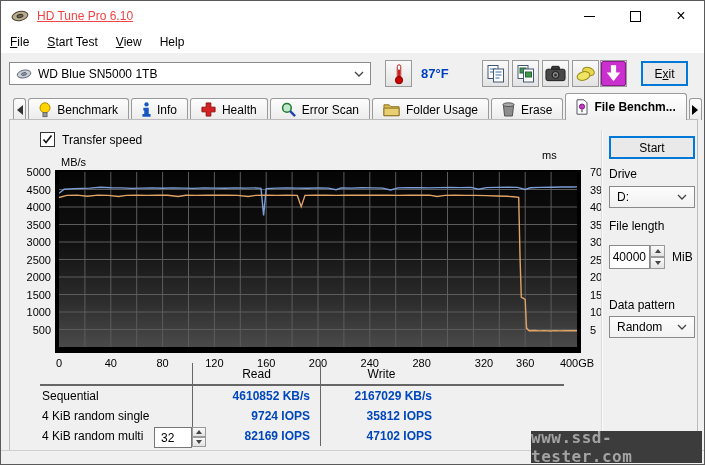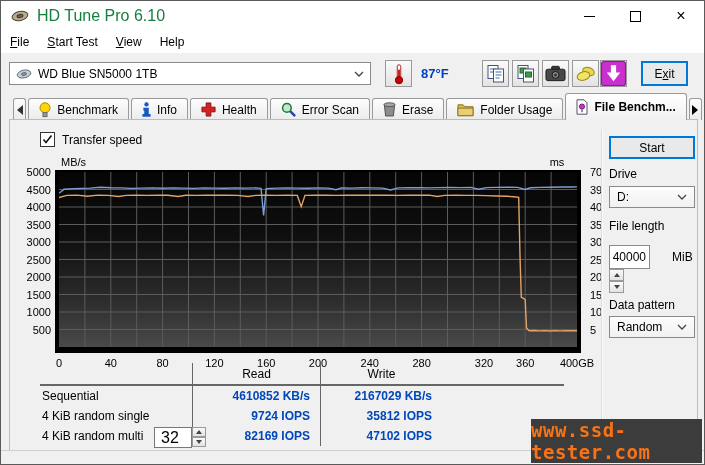--- a/index.html
+++ b/index.html
@@ -1,21 +1,21 @@
 <!DOCTYPE html>
 <html><head>
 <meta charset="utf-8">
 <style>
   html,body{margin:0;padding:0;background:#888;}
   .window{position:relative;width:703px;height:463px;border:1px solid #5a5a5a;background:#f0f0f0;
           font-family:"Liberation Sans",sans-serif;overflow:hidden;}
   
   .titlebar{position:absolute;left:0;top:0;right:0;height:30px;background:#fff;display:flex;align-items:center;}
   .app-icon{margin-left:10px;width:18px;height:14px;}
-  .title-text{margin-left:8px;font-size:16px;color:#15803d;}
+  .title-text{margin-left:8px;font-size:12px;color:#ef4444;text-decoration:underline;}
   .win-controls{margin-left:auto;display:flex;height:100%;}
   .win-btn{width:46px;height:100%;display:flex;align-items:center;justify-content:center;cursor:default;}
   .glyph-min{width:11px;height:1px;background:#000;}
   .glyph-max{width:9px;height:9px;border:1px solid #000;}
   .glyph-close{font-size:16px;line-height:1;color:#000;}
   
   .menubar{position:absolute;left:0;top:30px;right:0;height:22px;background:#fff;display:flex;align-items:center;font-size:12px;}
   .menu-item{padding:3px 9px;}
   .u{text-decoration:underline;}
   
@@ -54,44 +54,44 @@
   .yticks-right{left:577px;width:32px;}
   .yticks-right span{left:3px;}
   .xticks{position:absolute;left:49px;top:237px;width:518px;height:14px;font-size:11px;}
   .xticks span{position:absolute;top:0;transform:translateX(-50%);white-space:nowrap;}
   .panel-sep{position:absolute;left:591px;top:10px;bottom:10px;width:1px;background:#dcdcdc;border-right:1px solid #fbfbfb;}
   
   .side-label{position:absolute;font-size:12px;color:#000;}
   .start-btn{box-sizing:border-box;position:absolute;left:599px;top:16px;width:86px;height:23px;font-size:12px;font-family:inherit;
              background:#e9e9e9;border:1px solid #0078d7;box-shadow:inset 0 0 0 1px #0078d7;display:flex;align-items:center;justify-content:center;}
   .side-combo{position:absolute;left:599px;width:86px;height:22px;padding:0 7px;box-sizing:border-box;background:linear-gradient(#fdfdfd,#f1f1f1);}
-  .spin-group{position:absolute;display:flex;align-items:flex-start;flex-direction:column;}
+  .spin-group{position:absolute;display:flex;align-items:flex-start;}
   .spin-input{box-sizing:border-box;width:41px;height:24px;border:1px solid #8a8a8a;font-size:12px;text-align:right;padding-right:3px;font-family:inherit;background:#fff;}
   .spin-btns{display:flex;flex-direction:column;}
   .spin-btn{box-sizing:border-box;width:15px;height:12px;border:1px solid #9a9a9a;background:linear-gradient(#fafafa,#e3e3e3);
             display:flex;align-items:center;justify-content:center;padding:0;}
   .arr-up{width:0;height:0;border-left:3px solid transparent;border-right:3px solid transparent;border-bottom:4px solid #444;}
   .arr-down{width:0;height:0;border-left:3px solid transparent;border-right:3px solid transparent;border-top:4px solid #444;}
   
   .results{position:absolute;left:30px;top:243px;width:524px;font-size:12px;}
   .res-grid{display:grid;grid-template-columns:152px 128px 122px 1fr;align-items:center;}
   .res-header{height:21px;border-bottom:2px solid #666;}
   .res-header .col{text-align:center;}
   .bl{border-left:1px solid #666;height:100%;display:flex;align-items:center;justify-content:center;box-sizing:border-box;}
   .res-row{height:20px;}
   .res-row .val{text-align:right;padding-right:10px;font-weight:bold;color:#0047bb;justify-content:flex-end;}
   .res-row .lbl{padding-left:2px;}
   .queue-spin{position:absolute;left:114px;top:64px;display:flex;}
-  .queue-input{box-sizing:border-box;width:38px;height:21px;border:1px solid #777;font-size:16px;padding-left:6px;font-family:inherit;background:#fff;}
+  .queue-input{box-sizing:border-box;width:38px;height:21px;border:1px solid #777;font-size:12px;padding-left:6px;font-family:inherit;background:#fff;}
   .queue-btns .spin-btn{height:10px;width:14px;}
   
   .statusbar{position:absolute;left:0;right:0;bottom:0;height:13px;background:#f0f0f0;border-top:1px solid #cfcfcf;}
-  .watermark{position:absolute;right:2px;bottom:1px;width:171px;height:44px;background:#3c3c3c;
+  .watermark{position:absolute;right:2px;bottom:1px;width:171px;height:32px;background:#3c3c3c;
              display:flex;align-items:center;justify-content:center;
-             font-family:"DejaVu Sans Mono",monospace;font-size:19px;font-weight:bold;color:#f97316;letter-spacing:0.5px;}
+             font-family:"DejaVu Sans Mono",monospace;font-size:16px;font-weight:bold;color:#a3a3a3;letter-spacing:0.5px;}
   button{cursor:default;}
 </style>
 </head>
 <body>
 
 <div class="window">
 
   <div class="titlebar">
     <svg class="app-icon" viewBox="0 0 18 14">
       <ellipse cx="9" cy="7" rx="8" ry="4.5" fill="#b9ab8c" stroke="#4a4436" transform="rotate(-12 9 7)"></ellipse>
@@ -210,32 +210,32 @@
       <span>Health</span>
     </div>
     <div class="tab">
       <svg width="15" height="15" viewBox="0 0 16 16">
         <circle cx="6.3" cy="6.3" r="4.6" fill="#c2e8cc" stroke="#1d7a2e" stroke-width="1.6"></circle>
         <line x1="9.8" y1="9.8" x2="15" y2="15" stroke="#2244aa" stroke-width="2.6"></line>
       </svg>
       <span>Error Scan</span>
     </div>
     <div class="tab">
+      <svg width="17" height="14" viewBox="0 0 18 14">
+        <path d="M1 3.5 v-2 h5.5 l1.8 2 h8.7 v9.5 H1z" fill="#d9b94d" stroke="#8a7020"></path>
+        <path d="M1 5 h16 v8 H1z" fill="#e9cf72" stroke="#8a7020"></path>
+      </svg>
+      <span>Folder Usage</span>
+    </div>
+    <div class="tab">
       <svg width="13" height="15" viewBox="0 0 14 16">
         <path d="M1.5 3.5 l1.3 11.5 h8.4 l1.3-11.5" fill="#8d8d8d" stroke="#4c4c4c"></path>
         <ellipse cx="7" cy="2.8" rx="6" ry="2" fill="#aaa" stroke="#4c4c4c"></ellipse>
       </svg>
       <span>Erase</span>
-    </div>
-    <div class="tab">
-      <svg width="17" height="14" viewBox="0 0 18 14">
-        <path d="M1 3.5 v-2 h5.5 l1.8 2 h8.7 v9.5 H1z" fill="#d9b94d" stroke="#8a7020"></path>
-        <path d="M1 5 h16 v8 H1z" fill="#e9cf72" stroke="#8a7020"></path>
-      </svg>
-      <span>Folder Usage</span>
     </div>
     <div class="tab active">
       <svg width="12" height="16" viewBox="0 0 12 16">
         <path d="M1 0.8 h7 l3 3 v11.4 H1z" fill="#fff" stroke="#556"></path>
         <circle cx="6" cy="7.6" r="2.6" fill="#c23ac2" stroke="#7d1d7d"></circle>
         <rect x="5" y="10.6" width="2" height="2.6" fill="#909090"></rect>
       </svg>
       <span>File Benchm...</span>
     </div>
     <div class="tab-scroll">
@@ -248,21 +248,21 @@
     <div class="checkbox-row">
       <div class="checkbox">
         <svg width="11" height="11" viewBox="0 0 11 11">
           <polyline points="1.5,5.5 4,8.5 9.5,1.5" fill="none" stroke="#111" stroke-width="1.6"></polyline>
         </svg>
       </div>
       <span>Transfer speed</span>
     </div>
 
     <span class="axis-label" style="left:51px;top:36px;">MB/s</span>
-    <span class="axis-label" style="left:532px;top:36px;width:30px;text-align:center;">ms</span>
+    <span class="axis-label" style="left:532px;top:29px;width:30px;text-align:left;">ms</span>
 
     <div class="plot-frame">
       <div class="plot">
         <svg preserveAspectRatio="none" viewBox="0 0 518 175">
             <line x1="25.900000000000002" y1="0" x2="25.900000000000002" y2="175" stroke="#5c5c5c" stroke-width="1"></line>
             <line x1="51.800000000000004" y1="0" x2="51.800000000000004" y2="175" stroke="#5c5c5c" stroke-width="1"></line>
             <line x1="77.7" y1="0" x2="77.7" y2="175" stroke="#5c5c5c" stroke-width="1"></line>
             <line x1="103.60000000000001" y1="0" x2="103.60000000000001" y2="175" stroke="#5c5c5c" stroke-width="1"></line>
             <line x1="129.5" y1="0" x2="129.5" y2="175" stroke="#5c5c5c" stroke-width="1"></line>
             <line x1="155.4" y1="0" x2="155.4" y2="175" stroke="#5c5c5c" stroke-width="1"></line>

